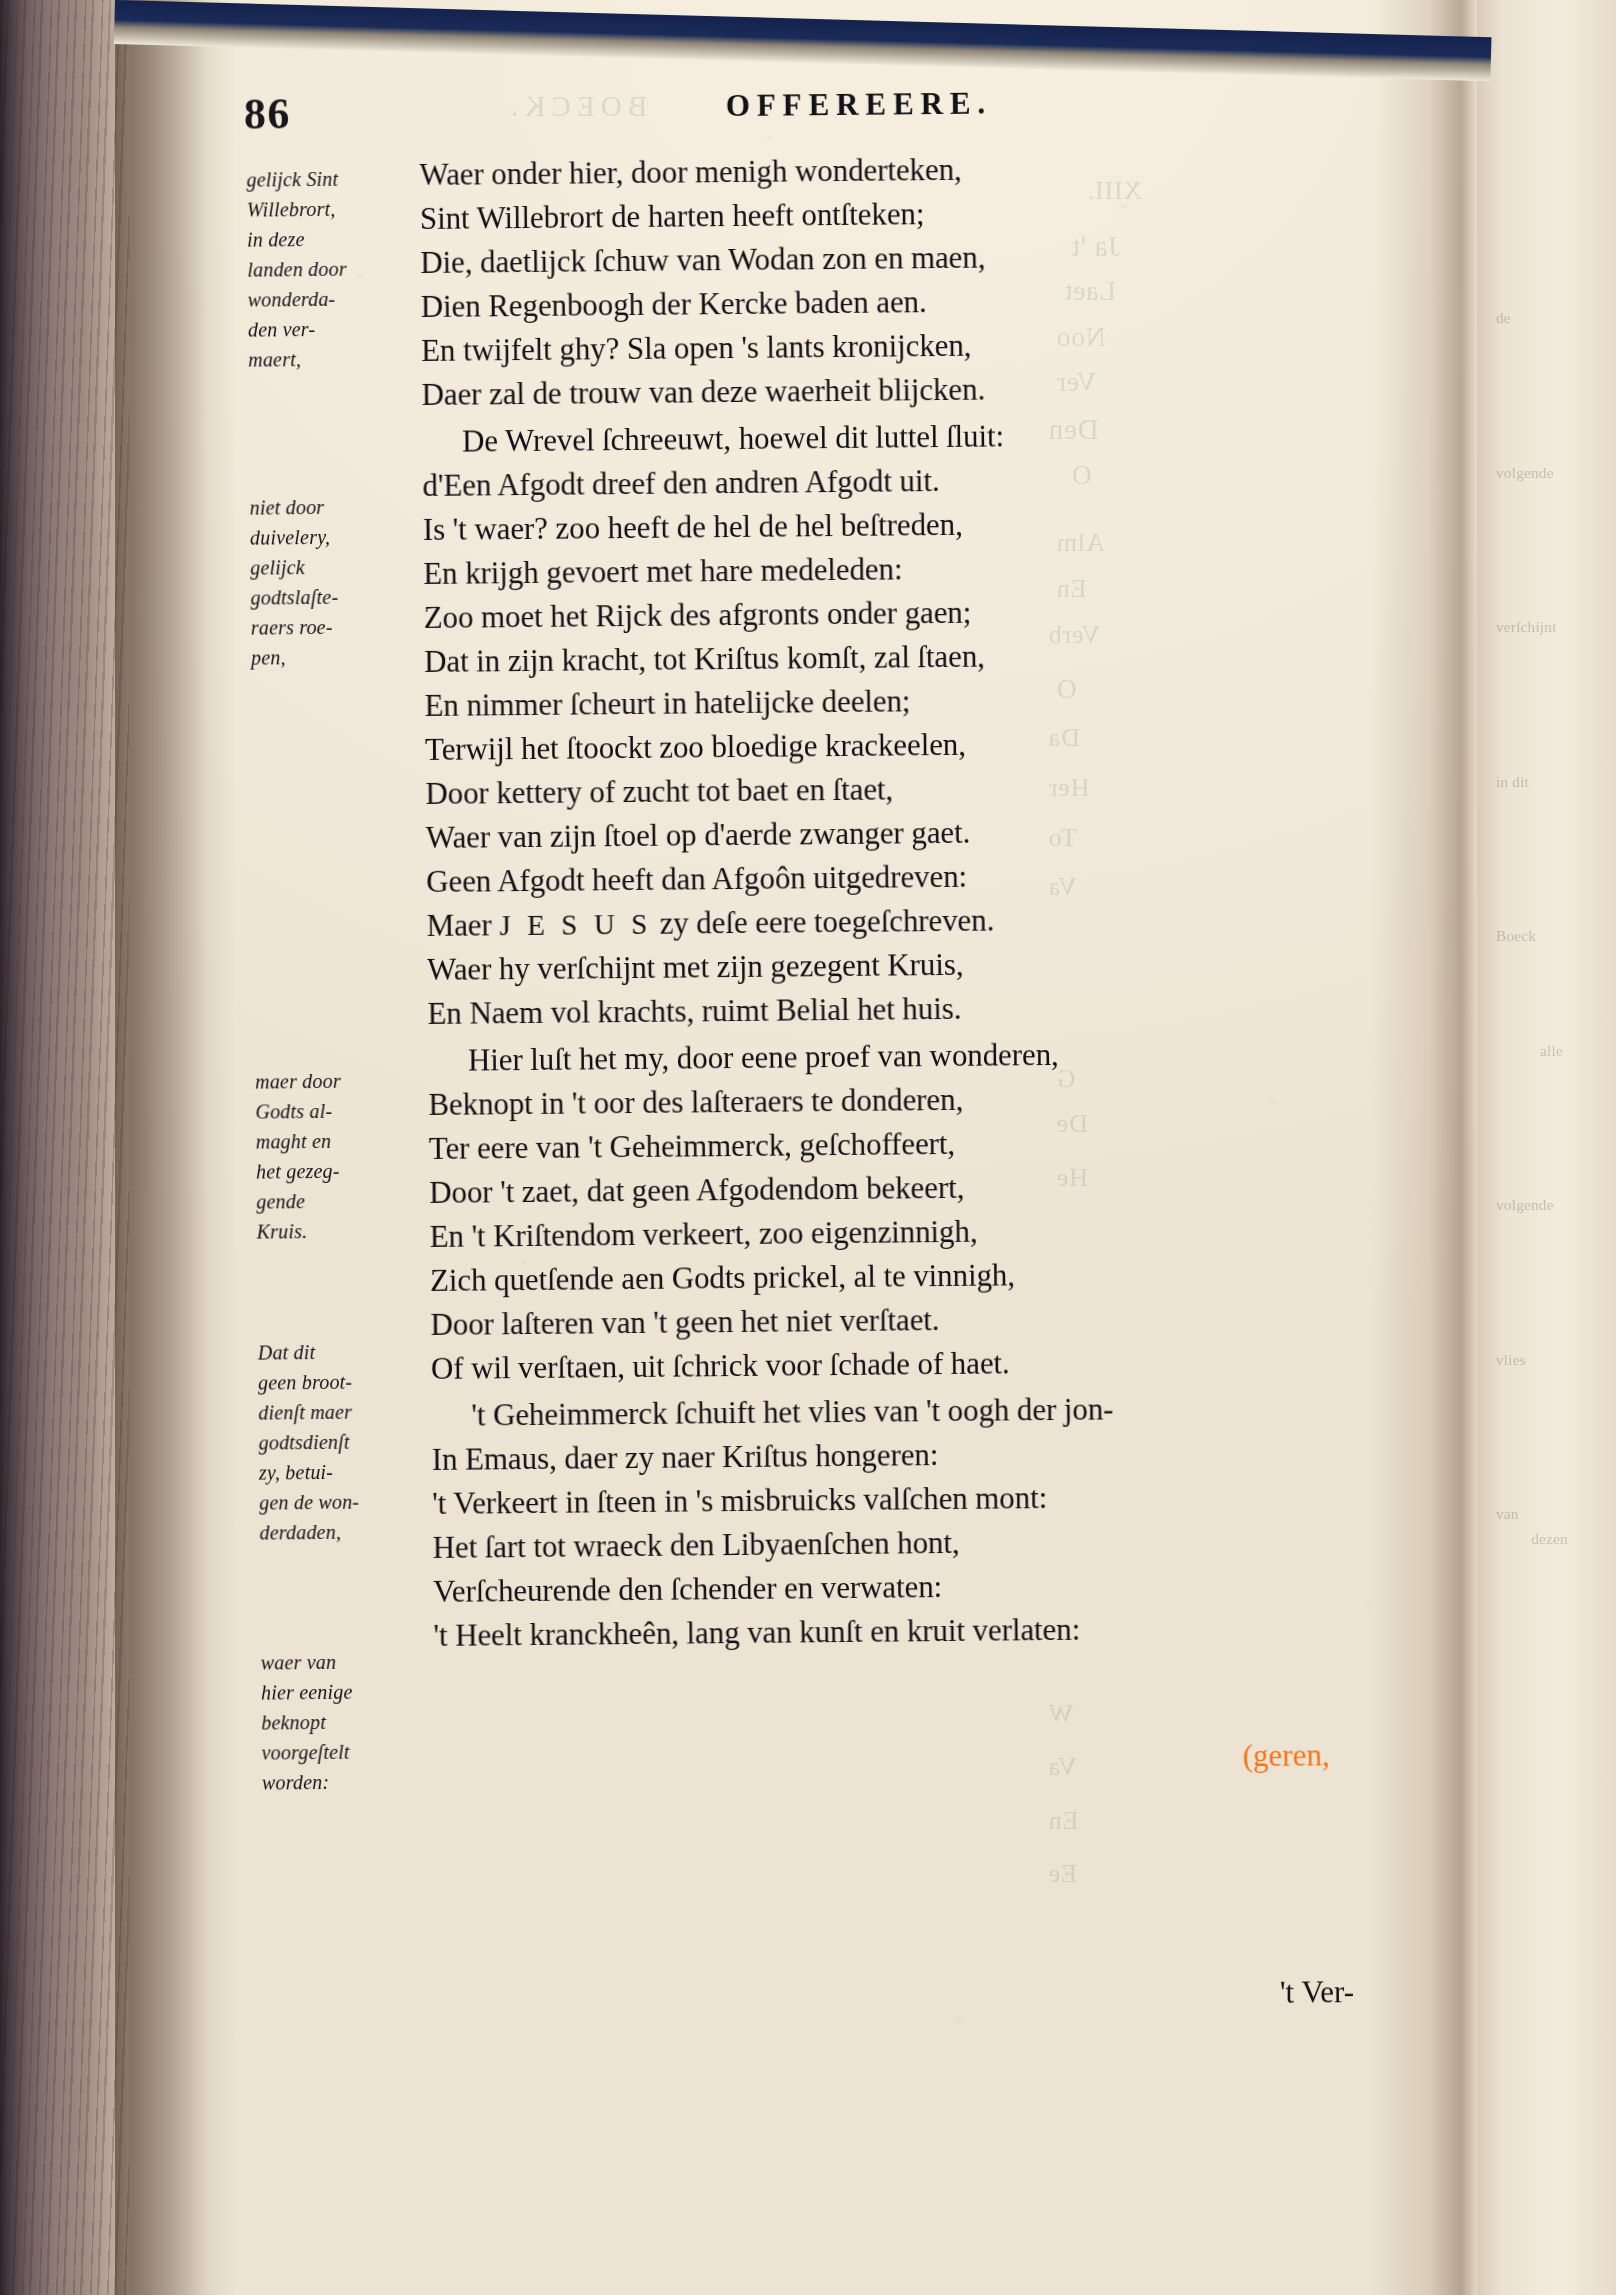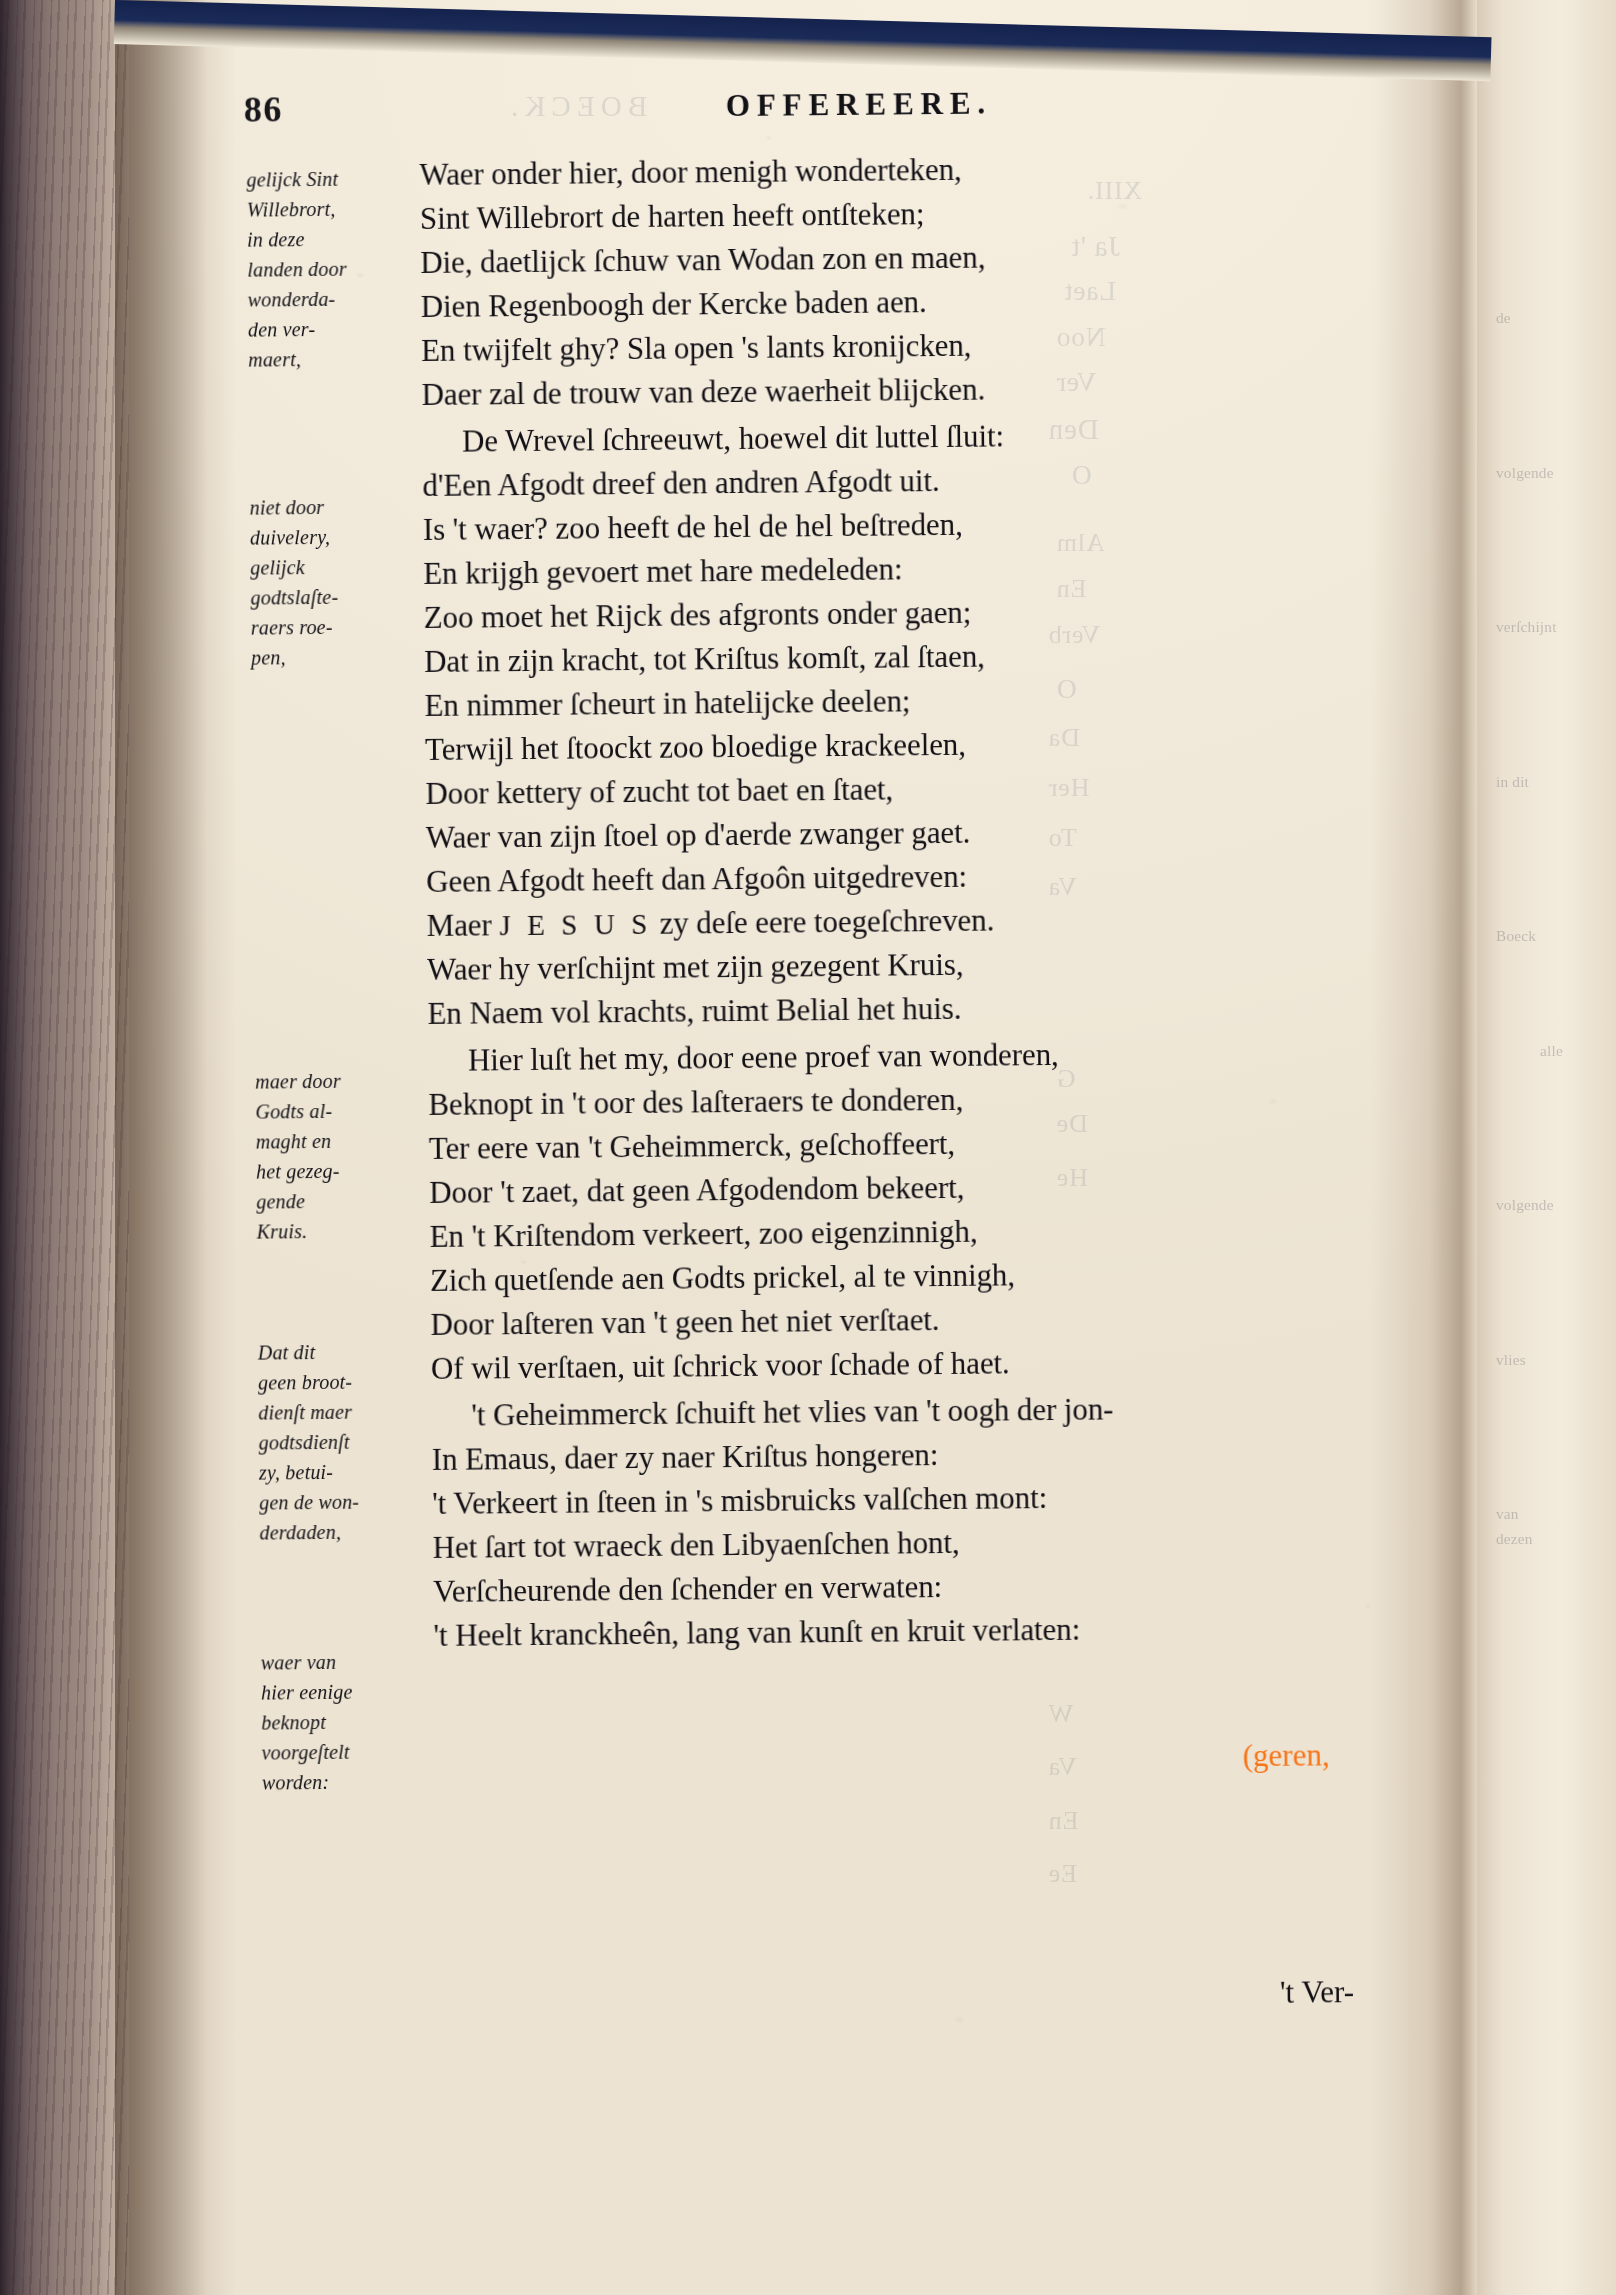--- a/index.html
+++ b/index.html
@@ -138,21 +138,21 @@
     position: absolute;
     top: 0; left: 115px;
     width: 1362px; height: 2295px;
     transform-origin: 30% 10%;
     transform: rotate(-0.55deg);
   }
 
   .folio {
     position: absolute;
     left: 130px; top: 86px;
-    font-size: 36px;
+    font-size: 44px;
     font-weight: 700;
     color: #17161a;
     font-family: "Liberation Serif", serif;
     letter-spacing: 1.5px;
   }
   .running-head {
     position: absolute;
     left: 612px; top: 90px;
     font-size: 31px;
     color: #121116;
@@ -228,21 +228,21 @@
   <div class="next-leaf-text" id="nextleaf">
       <div style="margin-bottom: 130px;">de</div>
       <div style="margin-bottom: 130px;">volgende</div>
       <div style="margin-bottom: 130px;">verſchijnt</div>
       <div style="margin-bottom: 130px;">in dit</div>
       <div style="margin-bottom: 90px;">Boeck</div>
       <div style="margin-bottom: 130px; margin-left: 44px;">alle</div>
       <div style="margin-bottom: 130px;">volgende</div>
       <div style="margin-bottom: 130px;">vlies</div>
       <div style="">van</div>
-      <div style="margin-bottom: 104px;">dezen</div>
+      <div style="margin-bottom: 104px; text-align: center;">dezen</div>
     </div>
 
   <div class="leaf">
     <div class="leaf-foxing"></div>
     <div class="leaf-left-shade"></div>
     <div class="leaf-right-fold"></div>
   </div>
 
   <div class="ghost" style="left:505px; top:90px; font-size:29px; letter-spacing:6.1px;">BOECK.</div>
   <div class="ghost" style="left:1087px; top:176px; font-size:26px;">XIII.</div>

